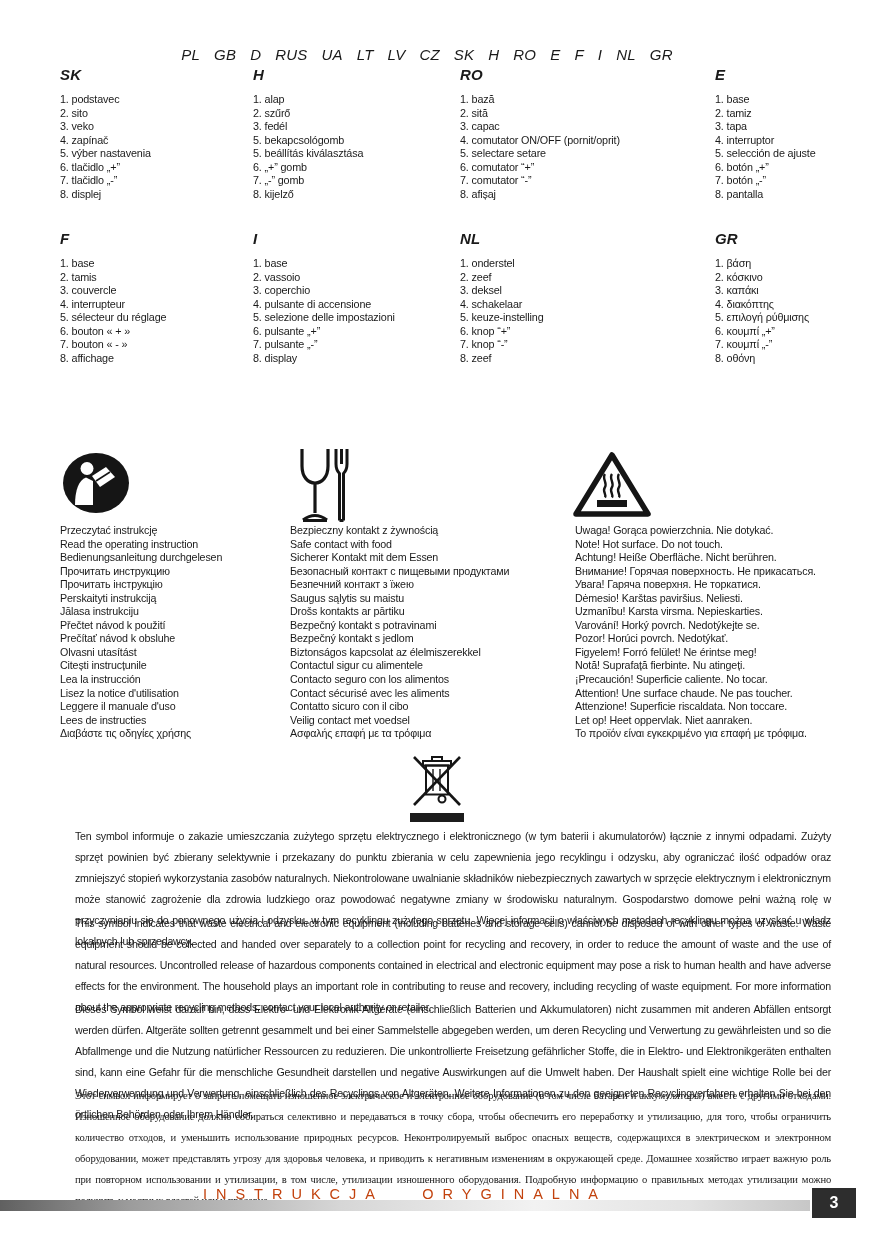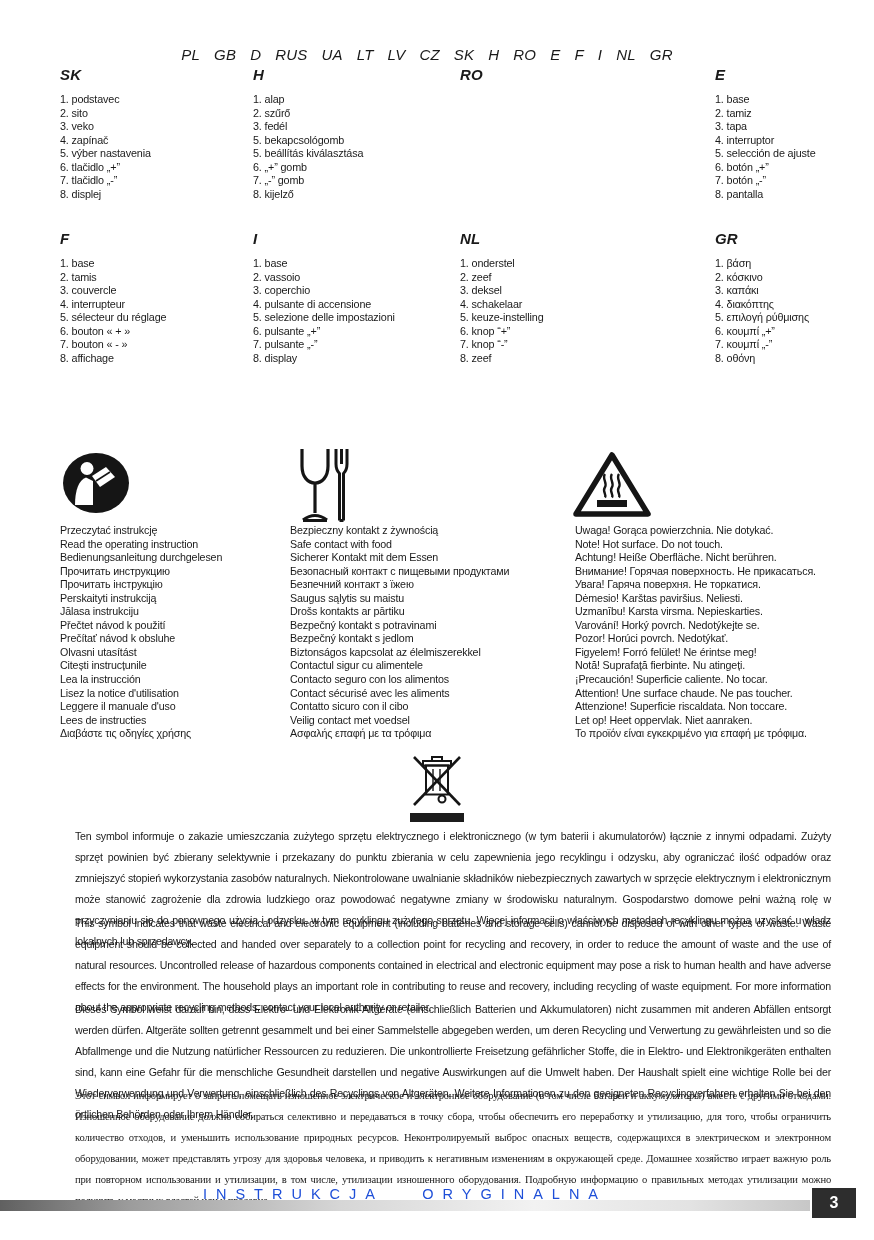--- a/index.html
+++ b/index.html
@@ -48,21 +48,21 @@
     text-align:justify; font-size:10.6px; line-height:21px; letter-spacing:-0.18px;
   }
   .para-pl{top:811px;} .para-en{top:898px;} .para-de{top:984px;} .para-ru{top:1070px;font-family:Liberation Serif, serif;}
   
   .footer-bar{
     position:absolute; top:1200px; left:0; width:810px; height:11px;
     background:linear-gradient(90deg,#606060 0%,#9c9c9c 16%,#d6d6d6 42%,#f2f2f2 66%,#e3e3e3 85%,#c7c7c7 100%);
   }
   .footer-title{
     position:absolute; top:1186px; left:0; width:810px; text-align:center;
-    font-size:14.5px; letter-spacing:9px; word-spacing:26px; color:#1d4ed8; z-index:2;
+    font-size:14.5px; letter-spacing:9px; word-spacing:26px; color:#c2410c; z-index:2;
   }
   .page-number-box{
     position:absolute; left:812px; top:1188px; width:44px; height:30px;
     background:#2d2d2d; color:#ffffff; font-weight:700; font-size:16px;
     display:flex; align-items:center; justify-content:center; z-index:3;
   }
 </style>
 </head>
 <body>
 
@@ -108,20 +108,30 @@
         <li>3. fedél</li>
         <li>5. bekapcsológomb</li>
         <li>5. beállítás kiválasztása</li>
         <li>6. „+” gomb</li>
         <li>7. „-” gomb</li>
         <li>8. kijelző</li>
       </ul>
   </div>
   <div class="parts-col row1 col-3">
     <h2>RO</h2>
+    <ul>
+        <li>1. bază</li>
+        <li>2. sită</li>
+        <li>3. capac</li>
+        <li>4. comutator ON/OFF (pornit/oprit)</li>
+        <li>5. selectare setare</li>
+        <li>6. comutator “+”</li>
+        <li>7. comutator “-”</li>
+        <li>8. afișaj</li>
+      </ul>
   </div>
   <div class="parts-col row1 col-4">
     <h2>E</h2>
     <ul>
         <li>1. base</li>
         <li>2. tamiz</li>
         <li>3. tapa</li>
         <li>4. interruptor</li>
         <li>5. selección de ajuste</li>
         <li>6. botón „+”</li>

